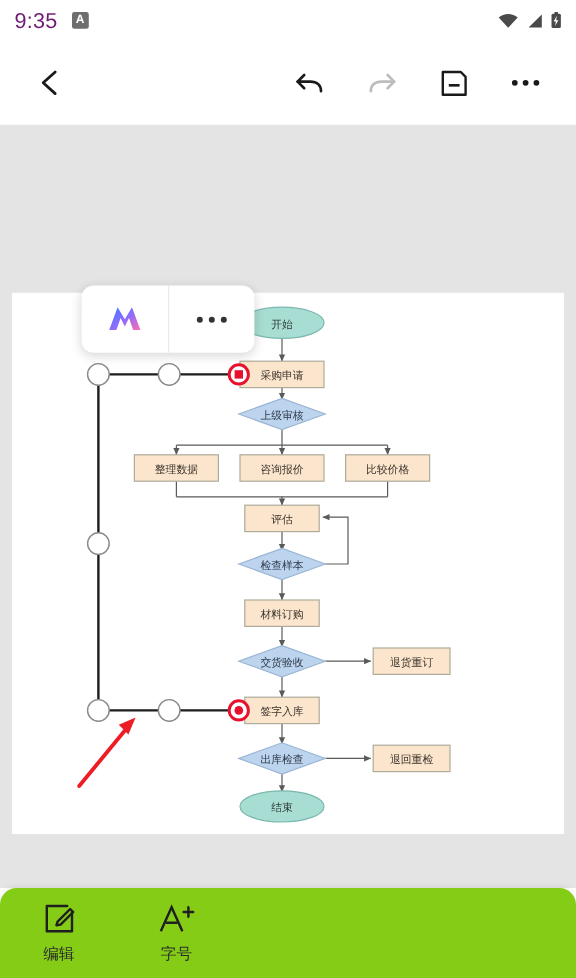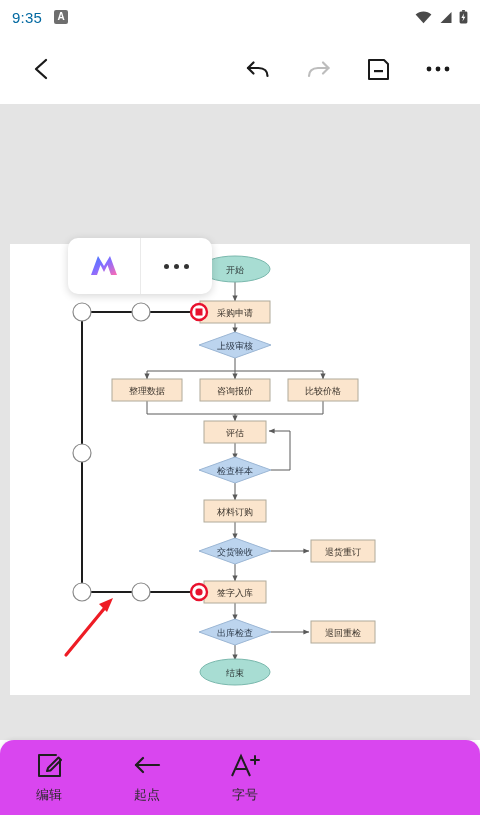--- a/index.html
+++ b/index.html
@@ -11,21 +11,21 @@
     position:relative;
   }
 
   
   .statusbar{
     height:34px; width:480px;
     display:flex; align-items:center;
     padding:0 12px;
     background:#ffffff;
   }
-  .sb-time{ font-size:15px; color:#0369a1; letter-spacing:.2px; }
+  .sb-time{ font-size:18px; color:#701a75; letter-spacing:.2px; }
   .sb-appicon{
     width:14px;height:14px;margin-left:12px;
     background:#6e6e6e;border-radius:2px;
     display:flex;align-items:center;justify-content:center;
     font-size:10px;color:#fff;font-weight:bold;line-height:1;
   }
   .sb-spacer{flex:1;}
   .sb-icons{display:flex;align-items:center;gap:6px;}
 
   
@@ -74,21 +74,21 @@
   .fc-dots{display:flex;gap:5px;}
   .fc-dots i{width:5px;height:5px;border-radius:50%;background:#333;display:block;}
 
   
   .flow{position:absolute;top:0;left:0;width:480px;height:815px;pointer-events:none;z-index:20;}
 
   
   .bottombar{
     position:absolute;left:0;top:740px;
     width:480px;height:75px;
-    background:#d946ef;
+    background:#84cc16;
     border-top-left-radius:14px;border-top-right-radius:14px;
     box-shadow:0 -1px 4px rgba(0,0,0,.07);
     display:flex;align-items:center;
     overflow:hidden;
   }
   .bb-item{
     width:98px;flex:0 0 98px;
     display:flex;flex-direction:column;align-items:center;gap:7px;
   }
   .bb-label{font-size:13px;color:#2b2b2b;}
@@ -278,29 +278,20 @@
     <span class="bb-icon">
       <svg width="27" height="27" viewBox="0 0 27 27">
         <path d="M20 3H3v21h21V8" fill="none" stroke="#1f1f1f" stroke-width="2" stroke-linecap="round" stroke-linejoin="round"></path>
         <path d="M12 16l10.5-10.5 2.5 2.5L14.5 18.5 11 19z" fill="none" stroke="#1f1f1f" stroke-width="2" stroke-linejoin="round"></path>
       </svg>
     </span>
     <span class="bb-label">编辑</span>
   </div>
 
 
-  <div class="bb-item">
-    <span class="bb-icon">
-      <svg width="30" height="20" viewBox="0 0 30 20">
-        <path d="M27 10H4" stroke="#1f1f1f" stroke-width="2.2" stroke-linecap="round" fill="none"></path>
-        <path d="M11 3L4 10l7 7" stroke="#1f1f1f" stroke-width="2.2" stroke-linecap="round" stroke-linejoin="round" fill="none"></path>
-      </svg>
-    </span>
-    <span class="bb-label">起点</span>
-  </div>
 
 
   <div class="bb-item">
     <span class="bb-icon">
       <svg width="32" height="27" viewBox="0 0 32 27">
         <path d="M3 24 L12 4 L21 24" fill="none" stroke="#1f1f1f" stroke-width="2"></path>
         <path d="M7 17h10" stroke="#1f1f1f" stroke-width="2"></path>
         <path d="M26 4v8 M22 8h8" stroke="#1f1f1f" stroke-width="2" stroke-linecap="round"></path>
       </svg>
     </span>

